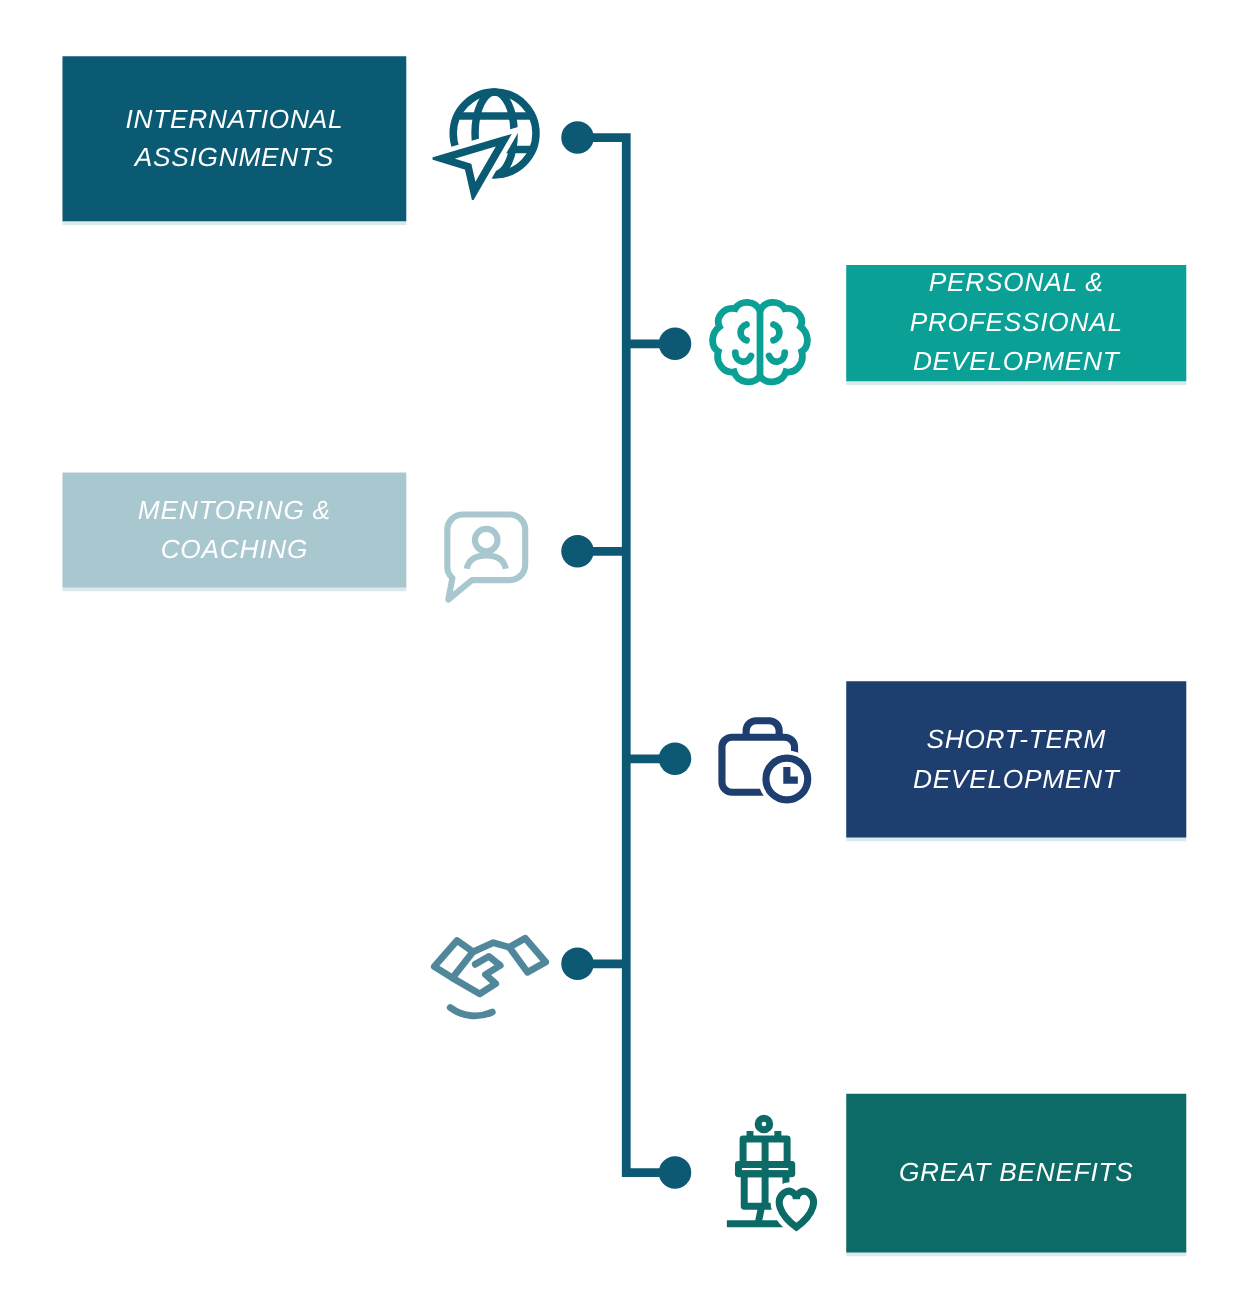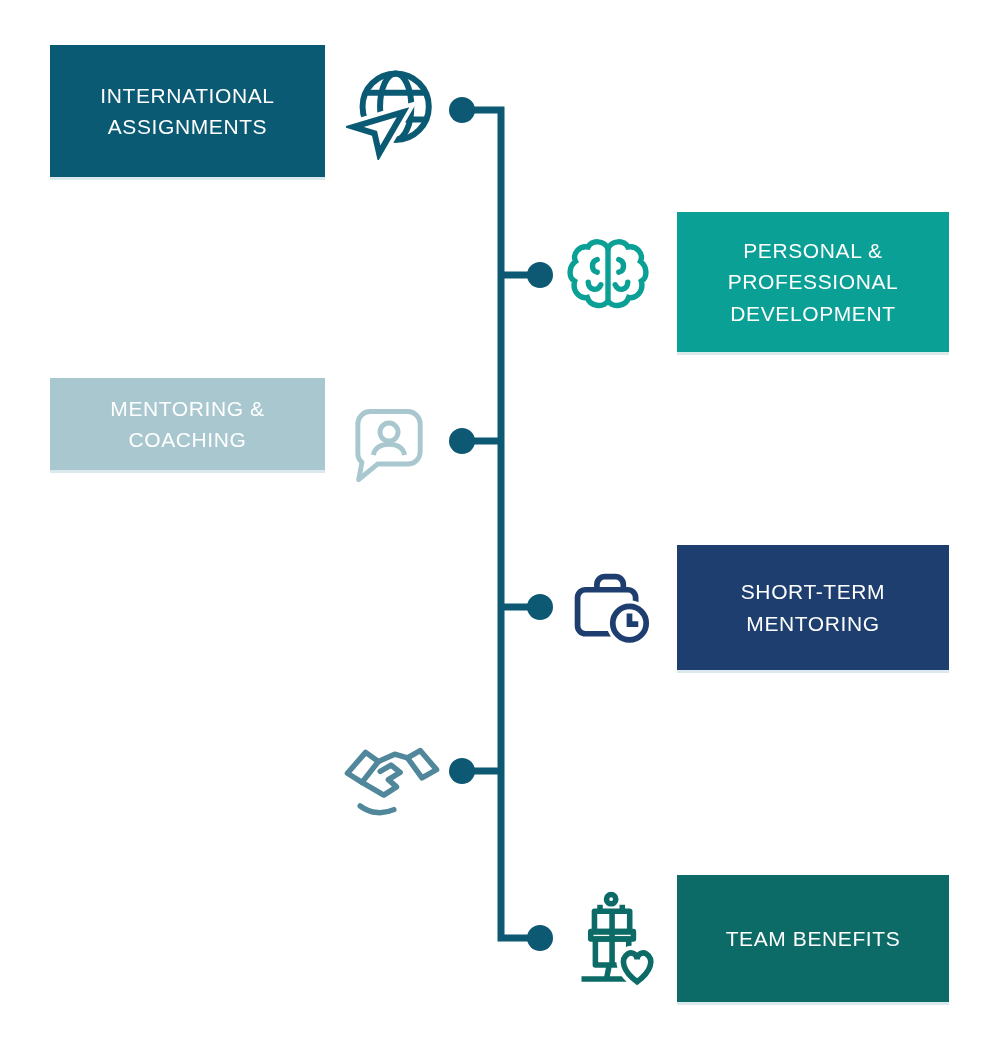--- a/index.html
+++ b/index.html
@@ -2,41 +2,42 @@
 <html><head>
 <meta charset="utf-8">
 <style>
   html,body{margin:0;padding:0;background:#ffffff;}
   .stage{
     position:relative;
     width:1000px;height:1050px;
     background:#ffffff;
     font-family:"Liberation Sans", sans-serif;
     overflow:hidden;
+    font-style:italic;
   }
   .connector-svg{position:absolute;left:0;top:0;}
   .tl-box{
     position:absolute;
     display:flex;align-items:center;justify-content:center;
     text-align:center;
     box-shadow:0 3px 0 rgba(190,215,223,.55);
   }
   .tl-label{
     color:#ffffff;
     font-size:21px;
     font-weight:400;
     letter-spacing:.6px;
     line-height:1.5;
     white-space:pre-line;
   }
   .tl-icon{position:absolute;}
   .tl-icon svg{display:block;}
   
   .box-1{left:50px;  top:45px;  width:275px;height:132px;}
-  .box-2{left:677px; top:212px; width:272px;height:140px;}
+  .box-2{left:677px; top:212px; width:272px;height:93px;}
   .box-3{left:50px;  top:378px; width:275px;height:92px;}
   .box-4{left:677px; top:545px; width:272px;height:125px;}
   .box-5{left:50px;  top:710px; width:275px;height:126px;}
   .box-6{left:677px; top:875px; width:272px;height:127px;}
   
   .icon-1{left:346px; top:68px;  width:92px; height:92px;}
   .icon-2{left:563px; top:229px; width:90px; height:90px;}
   .icon-3{left:348px; top:404px; width:82px; height:84px;}
   .icon-4{left:566px; top:566px; width:90px; height:88px;}
   .icon-5{left:342px; top:733px; width:100px;height:86px;}
@@ -109,21 +110,21 @@
       <g stroke="currentColor" stroke-width="6" stroke-linejoin="round">
         <path d="M36 72 L13 91 L17 70 A15 15 0 0 1 12 58 V23 A15 15 0 0 1 27 8 H73 A15 15 0 0 1 88 23 V57 A15 15 0 0 1 73 72 Z"></path>
         <circle cx="50" cy="33" r="11"></circle>
         <path d="M31 61 C33 50 42 48 50 48 C58 48 67 50 69 61"></path>
       </g>
     </svg>
   </div>
 
   <div class="tl-box box-4" style="background-color: rgb(29, 62, 110);">
     <span class="tl-label">SHORT-TERM
-MENTORING</span>
+DEVELOPMENT</span>
   </div>
   <div class="tl-icon icon-4" style="color: rgb(29, 62, 110);">
     <svg width="90" height="88" viewBox="0 0 100 100" fill="none">
       <g stroke="currentColor" stroke-width="6.5">
         <path d="M34 27 V21 A9 9 0 0 1 43 12 H55 A9 9 0 0 1 64 21 V27"></path>
         <rect x="12" y="27" width="66" height="50" rx="9"></rect>
       </g>
       <circle cx="71" cy="65" r="26" fill="#ffffff"></circle>
       <circle cx="71" cy="65" r="19" stroke="currentColor" stroke-width="6.5"></circle>
       <path d="M71 54 V66 H81" stroke="currentColor" stroke-width="6.5" fill="none"></path>
@@ -136,21 +137,21 @@
         <path d="M6 42 L26 19 L40 29 L22 52 Z"></path>
         <path d="M104 38 L86 17 L72 25 L88 47 Z"></path>
         <path d="M40 29 L58 21 L72 25"></path>
         <path d="M22 52 L46 66 L60 57 L51 49 L64 41 L54 33 L42 40"></path>
         <path d="M20 78 C32 87 46 87 57 82"></path>
       </g>
     </svg>
   </div>
 
   <div class="tl-box box-6" style="background-color: rgb(12, 107, 102);">
-    <span class="tl-label">TEAM BENEFITS</span>
+    <span class="tl-label">GREAT BENEFITS</span>
   </div>
   <div class="tl-icon icon-6" style="color: rgb(12, 107, 102);">
     <svg width="94" height="102" viewBox="0 0 100 110" fill="none">
       <g stroke="currentColor" stroke-width="6" stroke-linejoin="round">
         <circle cx="48" cy="11" r="5"></circle>
         <path d="M36 24 V17"></path>
         <path d="M60 24 V17"></path>
         <rect x="30" y="24" width="38" height="22"></rect>
         <rect x="26" y="46" width="46" height="8"></rect>
         <rect x="31" y="54" width="36" height="28"></rect>

